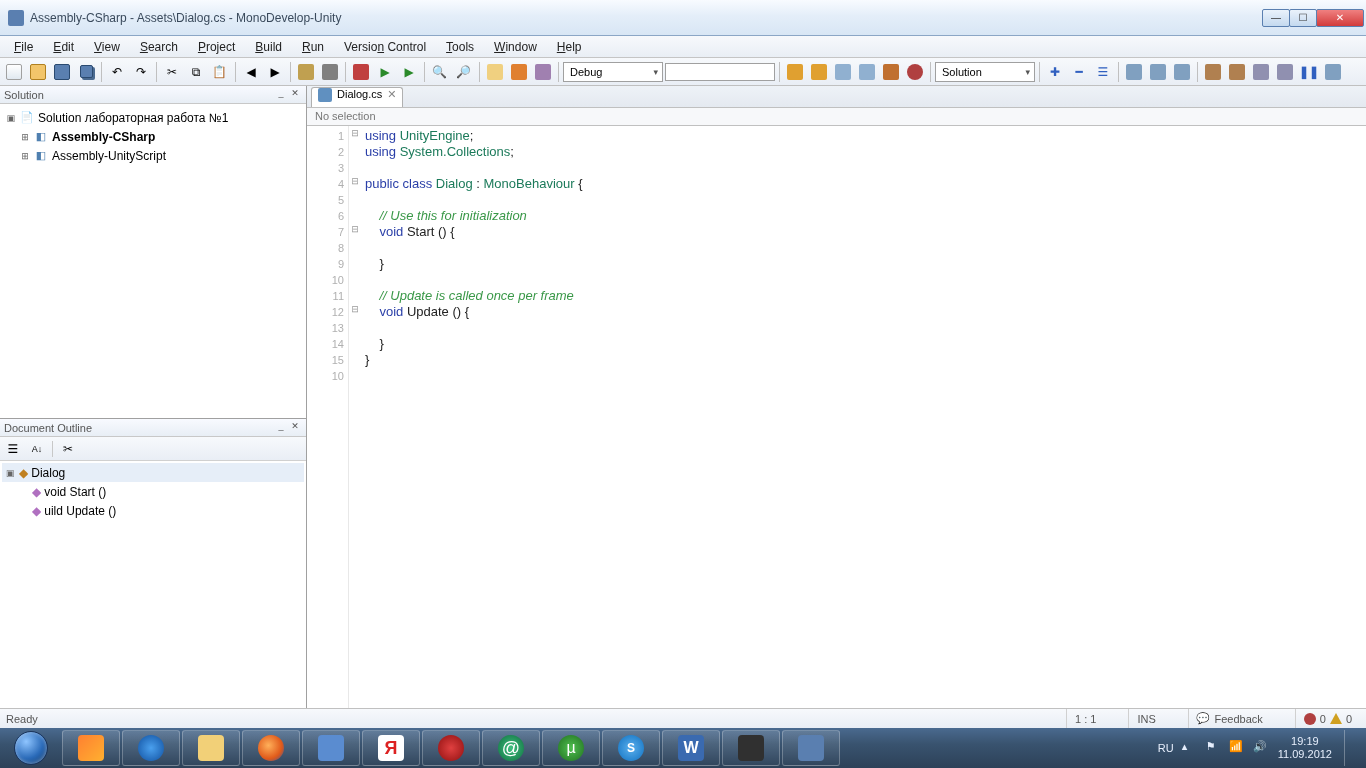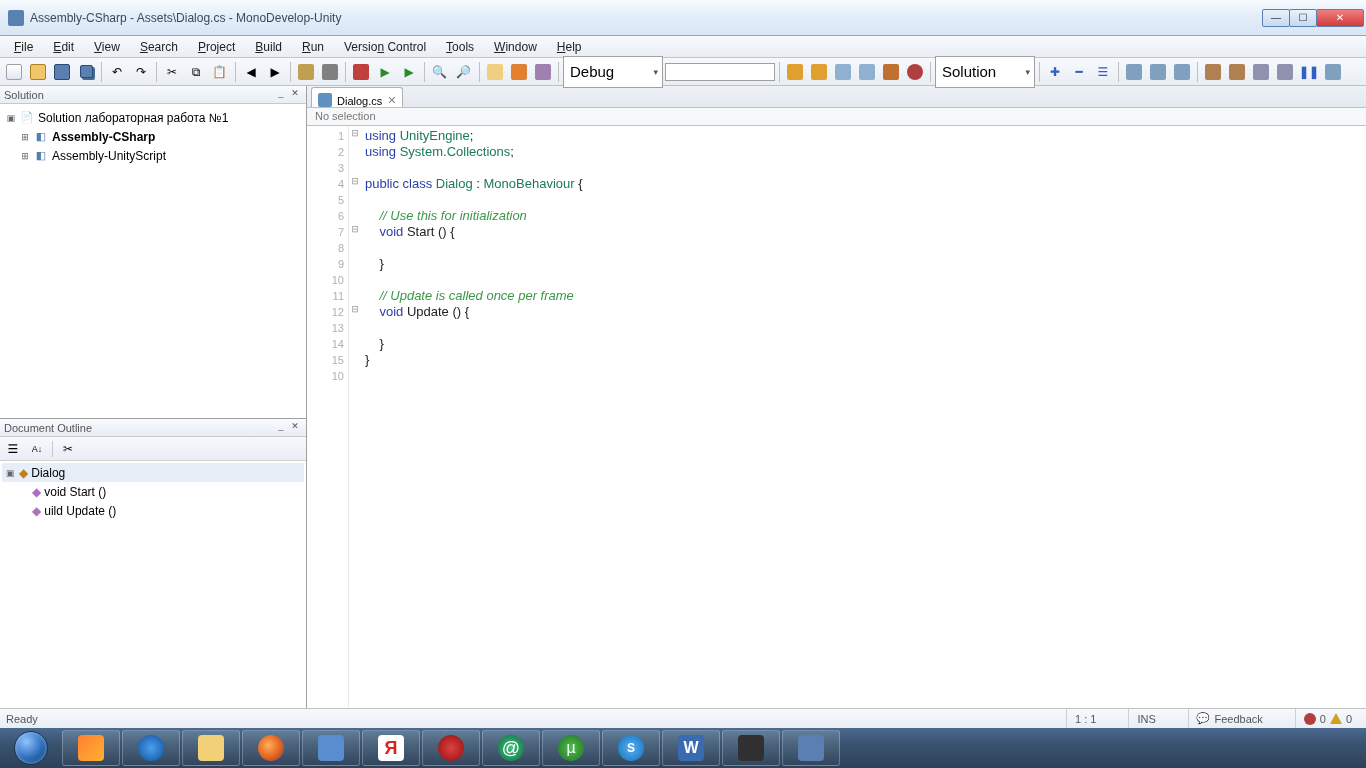--- a/index.html
+++ b/index.html
@@ -17,21 +17,21 @@
 
 
 .menubar { height: 22px; background: linear-gradient(to bottom,#f7f9fc,#e9eef5); border-bottom: 1px solid #c5c5c5; display:flex; align-items:center; padding-left:4px;}
 .menubar > div { padding: 2px 10px; color:#222; cursor:default; }
 .mnem { text-decoration: underline; }
 
 
 .toolbar { height: 28px; background: linear-gradient(to bottom,#f7f9fc,#e9eef5); border-bottom:1px solid #c0c0c0; display:flex; align-items:center; padding: 0 3px; gap:2px; }
 .tbtn { width:22px; height:22px; display:flex; align-items:center; justify-content:center; border:1px solid transparent; border-radius:2px; }
 .tsep { width:1px; height:20px; background:#c0c0c0; margin:0 2px;}
-.tcombo { height:32px; border:1px solid #a0a0a0; background:#fff; padding:0 18px 0 6px; font-size:15px; min-width:100px; display:flex; align-items:center; position:relative;}
+.tcombo { height:20px; border:1px solid #a0a0a0; background:#fff; padding:0 18px 0 6px; font-size:11px; min-width:100px; display:flex; align-items:center; position:relative;}
 .tcombo::after { content:"▾"; position:absolute; right:4px; font-size:9px; color:#555;}
 .tedit { height:18px; border:1px solid #a0a0a0; background:#fff; min-width:110px;}
 .ticon { width:16px; height:16px; border-radius:2px;}
 
 
 .content { flex:1; display:flex; background:#fff; min-height:0;}
 
 
 .leftcol { width:307px; display:flex; flex-direction:column; border-right:1px solid #a0a0a0;}
 .panel-head { height:18px; background: linear-gradient(to bottom,#f8faff,#e8eef5); border-bottom:1px solid #c8c8c8; display:flex; align-items:center; padding:0 4px; font-size:11px; color:#555;}
@@ -47,21 +47,21 @@
 
 .outline { height: 290px; border-top:1px solid #a0a0a0; display:flex; flex-direction:column;}
 .outline-toolbar { height:24px; background:linear-gradient(to bottom,#f7f9fc,#e9eef5); border-bottom:1px solid #d0d0d0; display:flex; align-items:center; padding:0 4px; gap:6px;}
 .outline-tree { flex:1; background:#fff; padding:2px;}
 .outline-row { display:flex; align-items:center; height:19px; gap:3px;}
 .outline-row.root { background:#e6eef8;}
 
 
 .editor-col { flex:1; display:flex; flex-direction:column; min-width:0;}
 .tabstrip { height:22px; background:linear-gradient(to bottom,#eef2f7,#e4e9f0); border-bottom:1px solid #c0c0c0; display:flex; align-items:flex-end; padding-left:4px;}
-.tab { height:20px; background:#fff; border:1px solid #b0b0b0; border-bottom:none; border-top-left-radius:3px; border-top-right-radius:3px; display:flex; align-items:flex-end; padding:0 6px; gap:5px; font-size:11px;}
+.tab { height:20px; background:#fff; border:1px solid #b0b0b0; border-bottom:none; border-top-left-radius:3px; border-top-right-radius:3px; display:flex; align-items:flex-start; padding:0 6px; gap:5px; font-size:11px;}
 .tab .close { font-size:11px; color:#888;}
 .crumb { height:18px; border-bottom:1px solid #c0c0c0; background:#f7f8fa; font-size:11px; color:#777; padding:2px 8px;}
 .code-area { flex:1; display:flex; background:#fff; overflow:hidden; font-family:"Consolas","Courier New",monospace; font-size:13px;}
 .gutter { width:42px; background:#fff; color:#b0b0b0; text-align:right; padding:2px 2px 0 0; border-right:1px solid #e8e8e8;}
 .gutter .ln { height:16px; line-height:16px; padding-right:2px; font-size:11px;}
 .foldcol { width:12px; background:#fff; padding-top:2px;}
 .foldcol .fold { height:16px; font-size:9px; color:#9a9a9a; text-align:center;}
 .code { flex:1; padding:2px 4px 0 4px; white-space:pre; color:#222;}
 .code .line { height:16px; line-height:16px;}
 .kw { color:#2a3fa8;} .type { color:#1b7a5a;} .cm { color:#3a9848; font-style:italic;}
@@ -399,13 +399,25 @@
     <div class="taskbtn">
         <div class="ico" style="background:#3a6ab0;color:#fff;display:flex;align-items:center;justify-content:center;font-weight:bold;font-size:16px;">W</div>
       </div>
     <div class="taskbtn">
         <div class="ico" style="background:#303030;"></div>
       </div>
     <div class="taskbtn">
         <div class="ico" style="background:#5a7fb0;"></div>
       </div>
   </div>
+  <div class="tray">
+    <span>RU</span>
+    <span class="tico">▴</span>
+    <span class="tico">⚑</span>
+    <span class="tico">📶</span>
+    <span class="tico">🔊</span>
+    <div class="clock">
+      <div>19:19</div>
+      <div>11.09.2012</div>
+    </div>
+    <div style="width:10px;height:36px;border-left:1px solid rgba(255,255,255,.3);margin-left:4px;"></div>
+  </div>
 </div>
 
 </body></html>

